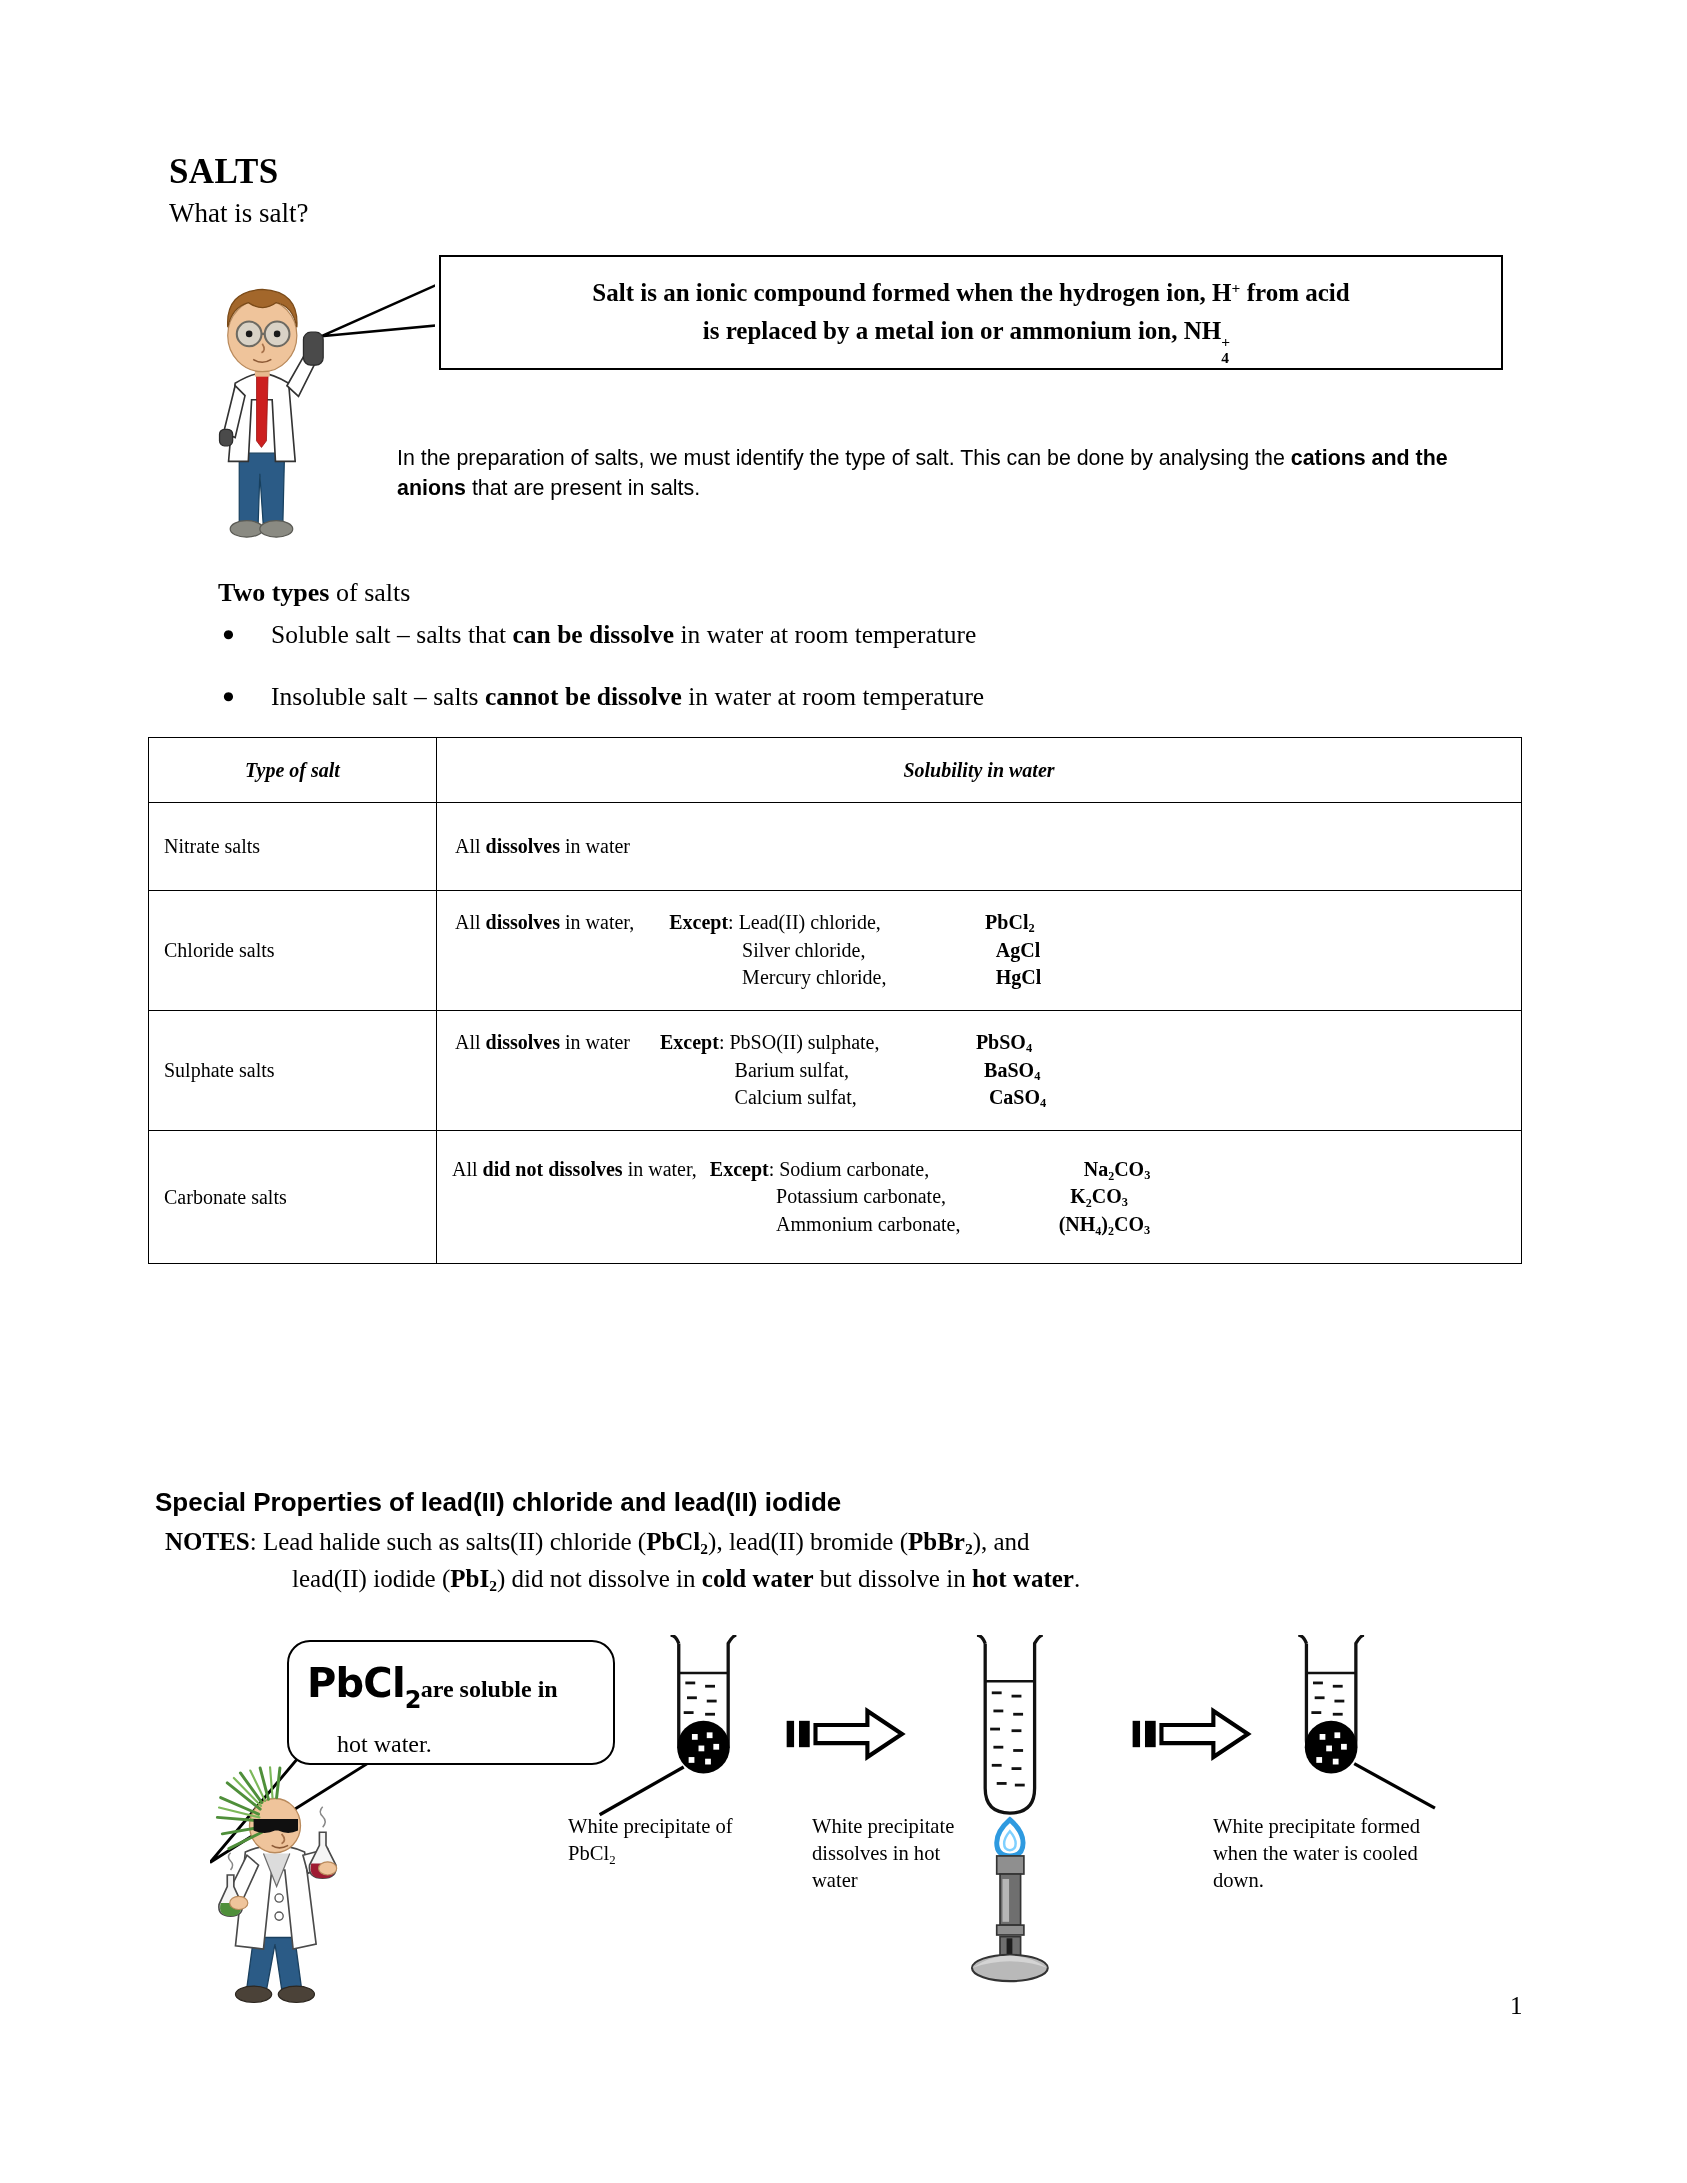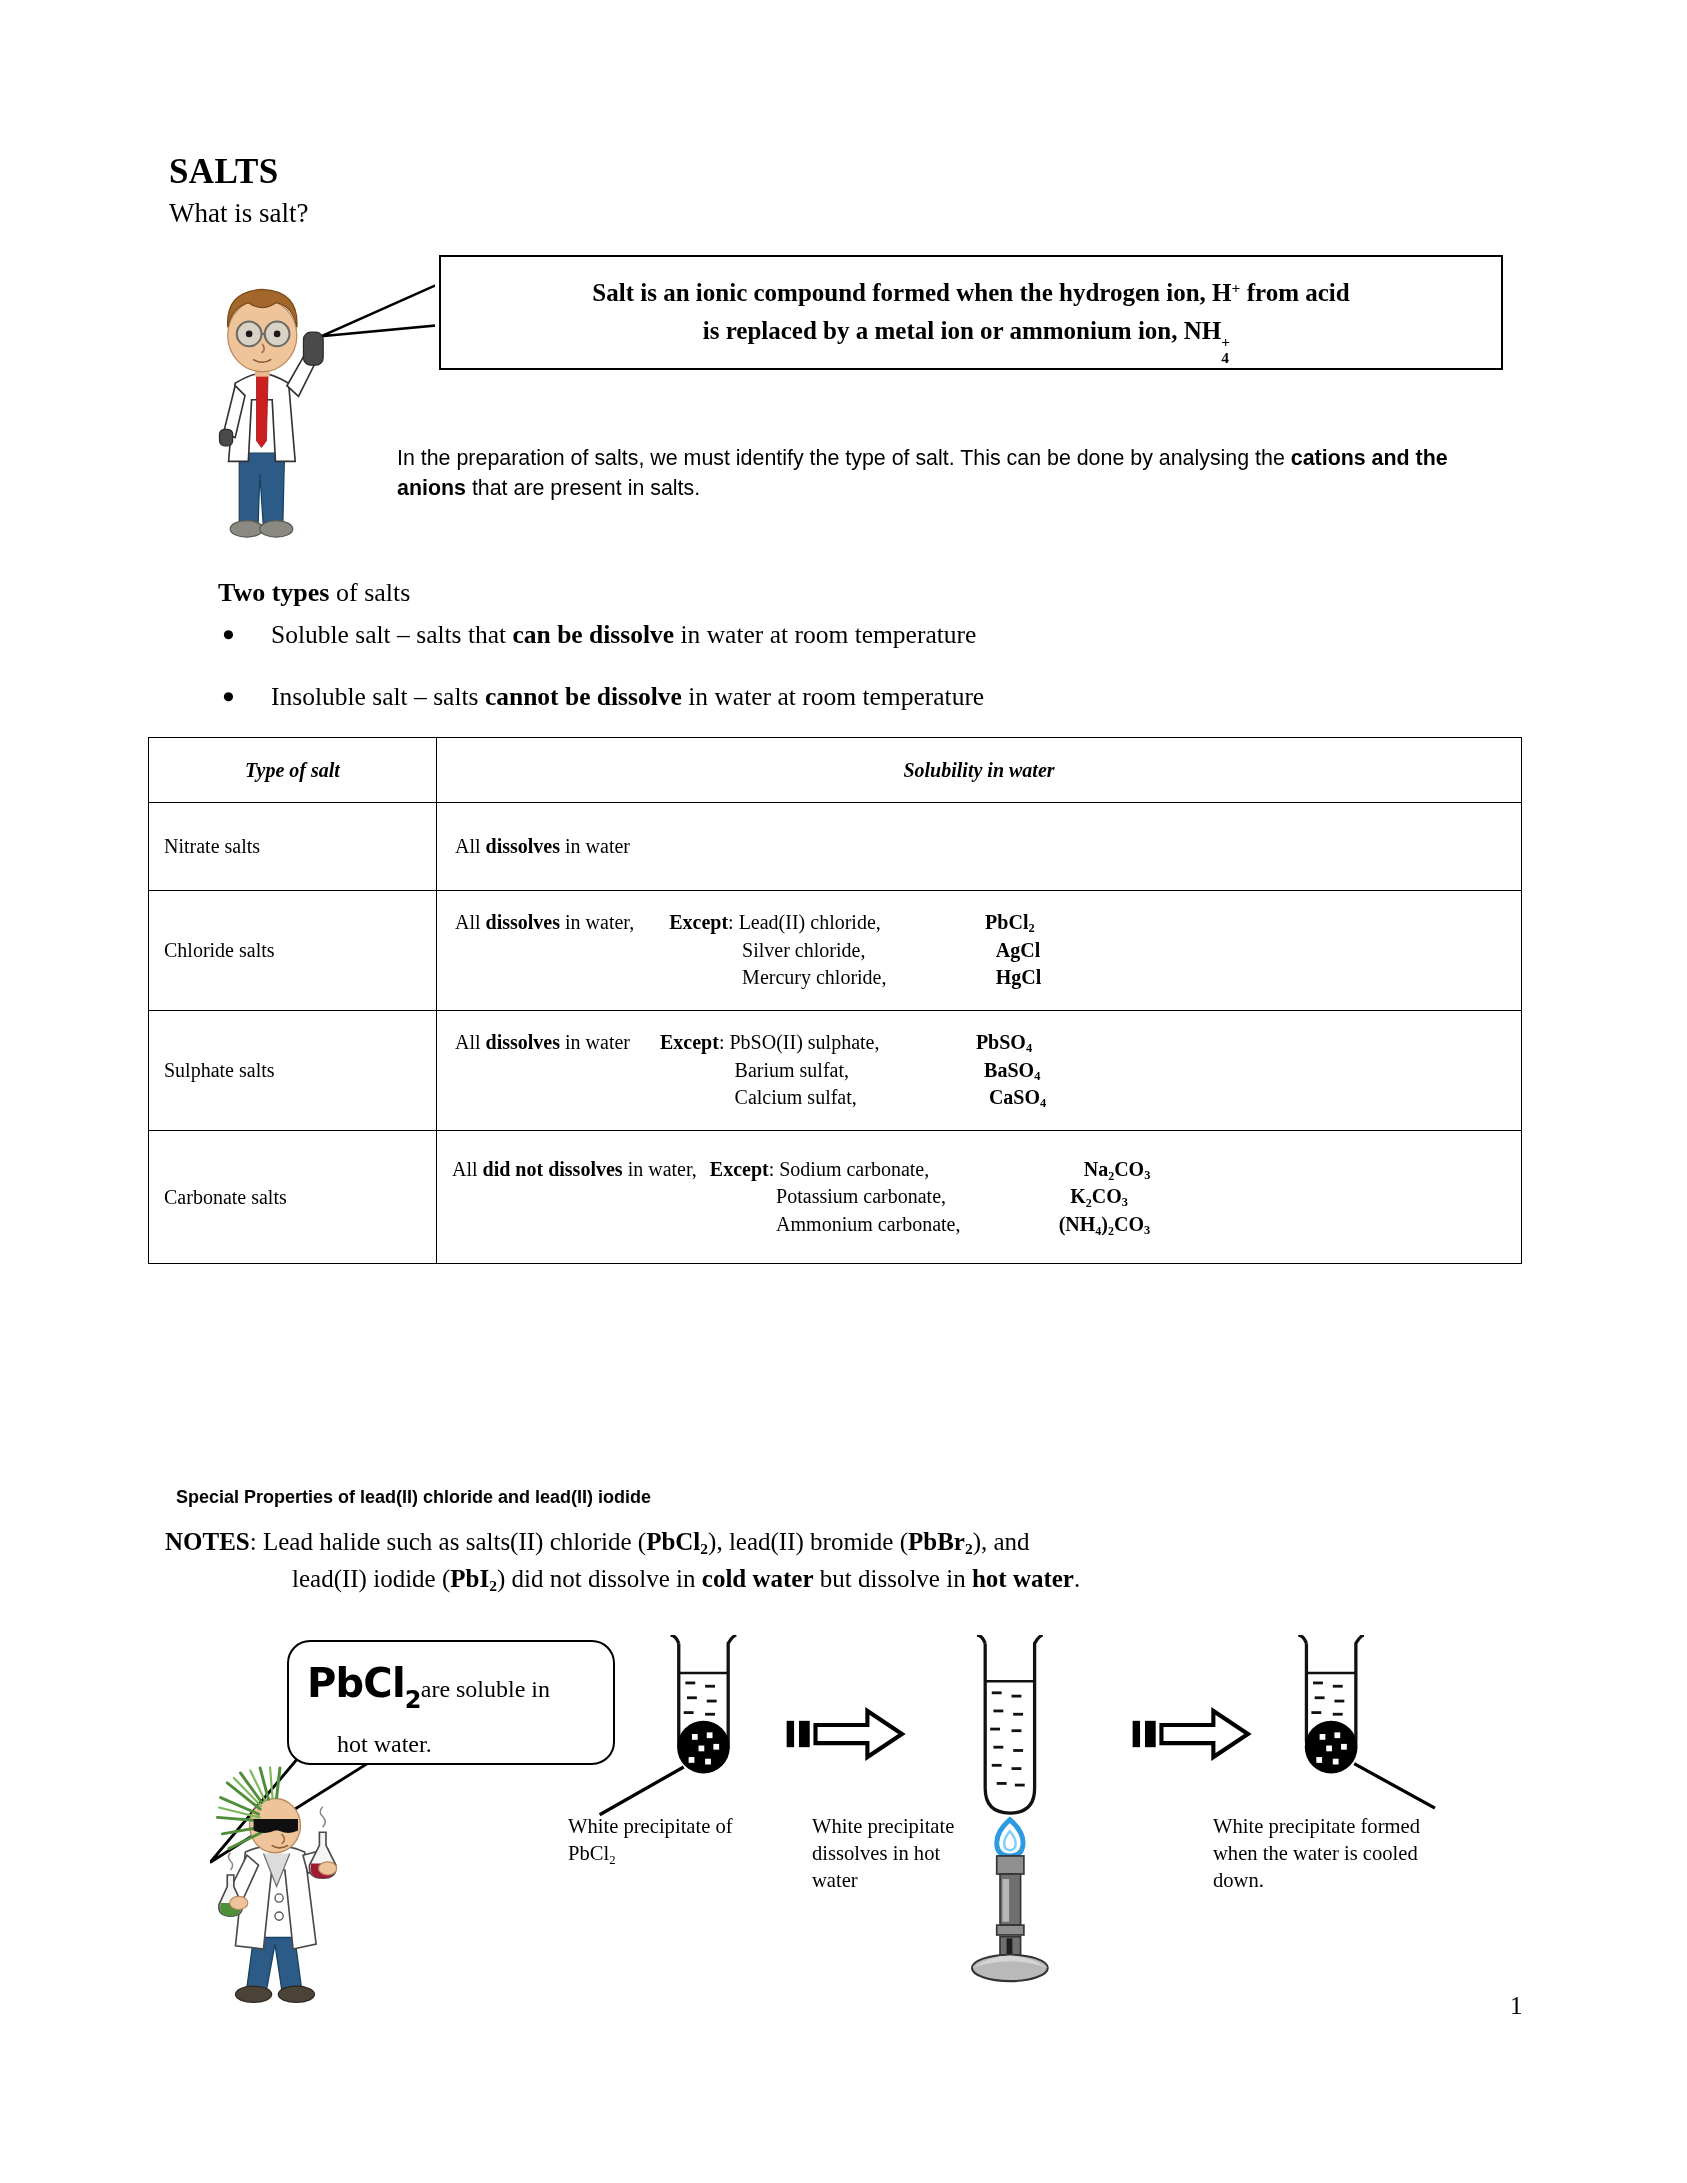--- a/index.html
+++ b/index.html
@@ -68,36 +68,36 @@
   .multi{line-height:1.38;}
   .lead-line{display:flex;align-items:baseline;}
   .lead-line .lead{white-space:nowrap;}
   .exc-block{display:inline-block;vertical-align:top;}
   .exc-line{display:flex;line-height:1.38;white-space:nowrap;}
   .exc-name{display:inline-block;}
   .exc-form{display:inline-block;font-weight:bold;}
 
   
   #special-head{
-    left:176px;top:1487px;
+    left:155px;top:1487px;
     font-family:"Liberation Sans","DejaVu Sans",sans-serif;
-    font-size:18px;font-weight:bold;
+    font-size:26px;font-weight:bold;
   }
   #notes1{left:165px;top:1528px;font-size:25px;}
   #notes2{left:292px;top:1565px;font-size:25px;}
 
   
   #bubble-bot{
     left:287px;top:1640px;width:328px;height:125px;
     border:2.9px solid #000;border-radius:23px;background:#fff;box-sizing:border-box;
   }
   #bb-l1{position:absolute;left:18px;top:18px;}
   #bb-formula{font-family:"DejaVu Sans","Liberation Sans",sans-serif;font-weight:bold;font-size:40px;letter-spacing:-0.8px;}
   #bb-formula sub{font-size:.60em;vertical-align:-0.45em;}
-  #bb-rest{font-size:24px;}
+  #bb-rest{font-size:24px;font-weight:bold;}
   #bb-l2{position:absolute;left:48px;top:89px;font-size:24px;}
   #bubble-tail-bot{left:210px;top:1747px;width:181px;height:124px;}
 
   
   #madsci{left:196px;top:1763px;width:181px;height:247px;}
 
   
   #diagram{position:absolute;left:0;top:1635px;width:1687px;height:371px;pointer-events:none;}
 
   .cap{position:absolute;font-size:20.6px;line-height:1.32;}

